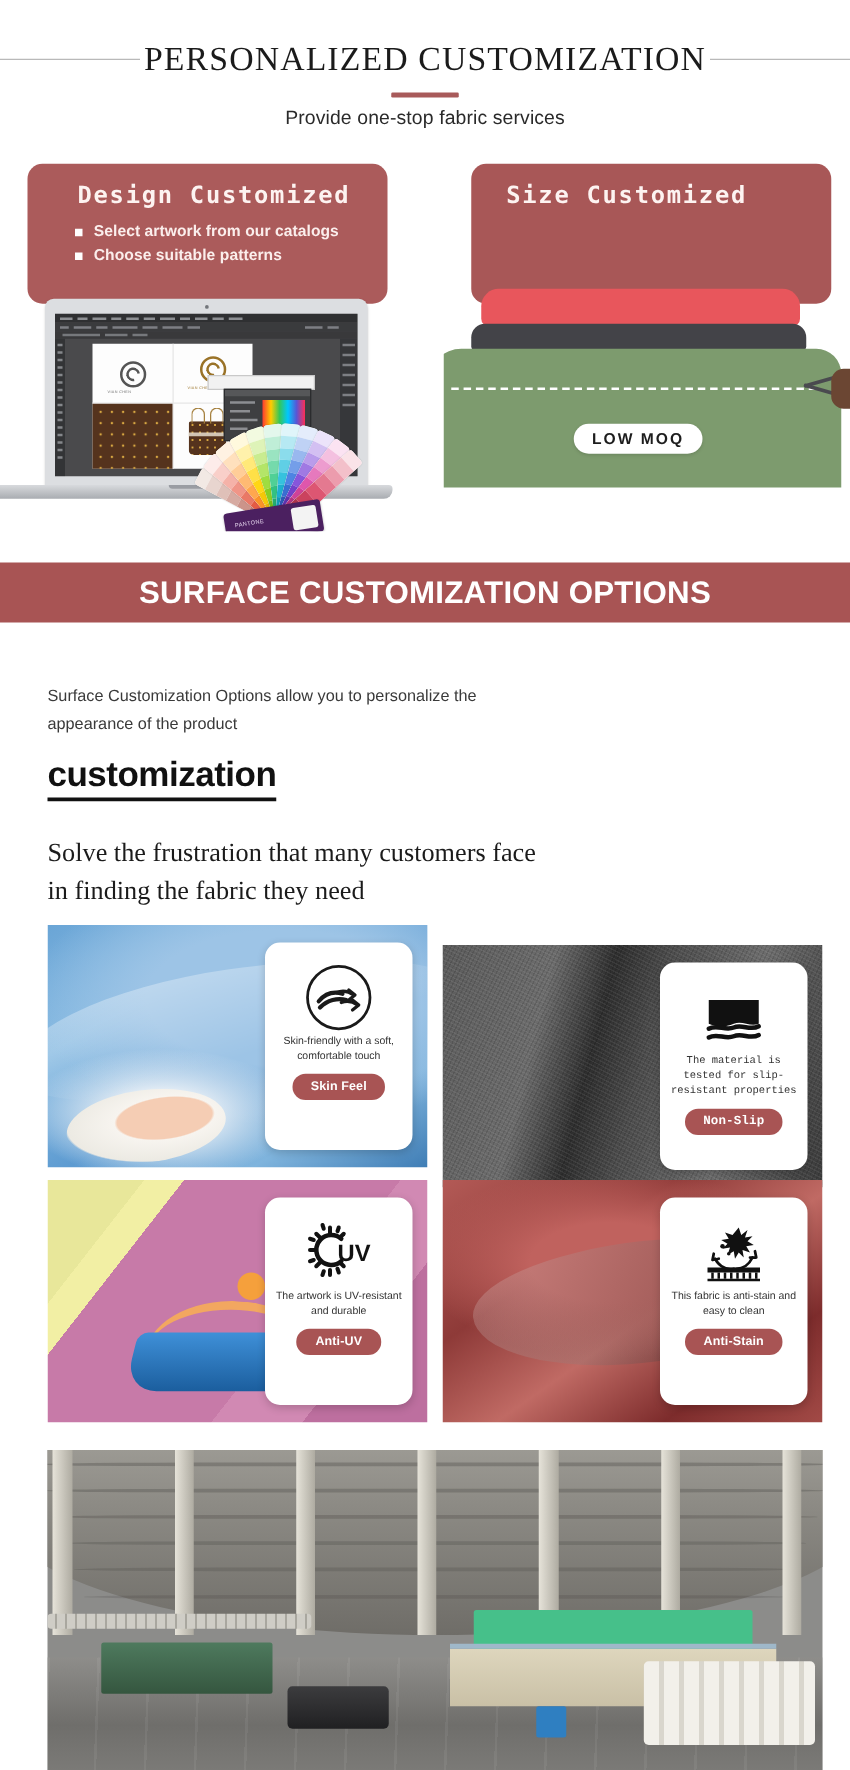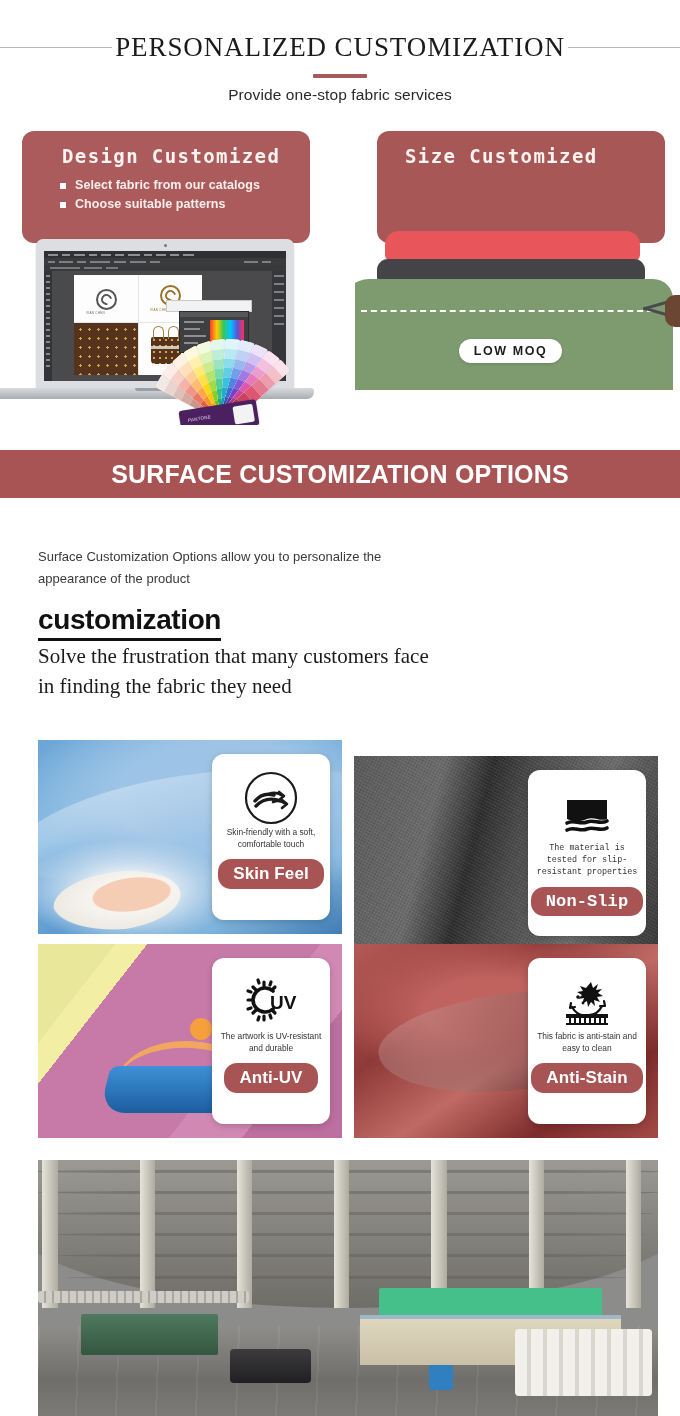--- a/index.html
+++ b/index.html
@@ -130,21 +130,21 @@
     font-size:25px;letter-spacing:.2px;}
 
   
   .intro{position:absolute;left:38px;top:546px;width:560px;}
   .intro .small{font-size:13px;color:#3a3a3a;line-height:22px;}
   .intro .big{
     display:inline-block;margin-top:14px;font-size:28px;font-weight:bold;color:#111;
     letter-spacing:-.4px;border-bottom:3px solid #111;padding-bottom:2px;
   }
   .intro .serif{
-    margin-top:0;font-family:"Liberation Serif", serif;font-size:21px;color:#1b1b1b;line-height:30px;
+    margin-top:26px;font-family:"Liberation Serif", serif;font-size:21px;color:#1b1b1b;line-height:30px;
   }
 
   
   .grid{position:absolute;left:38px;top:740px;width:503px;height:398px;}
   .fcell{position:absolute;width:304px;height:194px;overflow:hidden;}
   .fcell.c0{left:0;top:0;}
   .fcell.c1{left:316px;top:16px;font-family:Liberation Mono, monospace;}
   .fcell.c2{left:0;top:204px;}
   .fcell.c3{left:316px;top:204px;}
 
@@ -177,21 +177,21 @@
   .bg-stain .fold{position:absolute;left:8%;top:26%;width:84%;height:50%;
       background:linear-gradient(120deg,rgba(255,255,255,.20),rgba(0,0,0,.28));
       border-radius:56% 44% 48% 52%/48% 56% 44% 52%;transform:rotate(-6deg);}
 
   
   .icard{position:absolute;right:12px;top:14px;width:118px;height:166px;background:#fff;border-radius:12px;
     box-shadow:0 2px 7px rgba(0,0,0,.18);text-align:center;}
   .icard .ico{height:66px;display:flex;align-items:flex-end;justify-content:center;margin-top:6px;}
   .icard .desc{font-size:8.4px;color:#333;line-height:12px;padding:0 8px;min-height:24px;}
   .pill{display:inline-block;margin-top:9px;padding:5px 15px;border-radius:13px;background:#a85454;
-    color:#fff;font-size:17px;font-weight:bold;letter-spacing:.1px;}
+    color:#fff;font-size:10px;font-weight:bold;letter-spacing:.1px;}
 
   
   .factory{position:absolute;left:38px;top:1160px;width:620px;height:256px;overflow:hidden;background:#8c8c8a;}
   .f-roof{position:absolute;left:-6%;top:-34%;width:112%;height:92%;
     background:linear-gradient(#b9b7b0,#8d8b85 55%,#6f6d68);
     border-radius:0 0 50% 50%/0 0 42% 42%;}
   .f-roof .truss{position:absolute;left:0;right:0;height:3px;background:rgba(60,58,54,.55);
     border-radius:50%/100%;}
   .f-sky{position:absolute;left:0;right:0;top:0;height:22%;
     background:linear-gradient(#efeade,#cfcabb);opacity:.55;}
@@ -222,21 +222,21 @@
     <div class="rule l"></div>
     <div class="rule r"></div>
     <div class="title">PERSONALIZED CUSTOMIZATION</div>
   </div>
   <div class="hdr-dash"></div>
   <div class="sub">Provide one-stop fabric services</div>
 
   <div class="ccard left">
     <div class="ct">Design Customized</div>
     <ul>
-      <li>Select fabric from our catalogs</li>
+      <li>Select artwork from our catalogs</li>
       <li>Choose suitable patterns</li>
     </ul>
   </div>
 
   <div class="ccard right">
     <div class="ct">Size Customized</div>
   </div>
 
   <div class="illus-l">
     <div class="lap-body">

